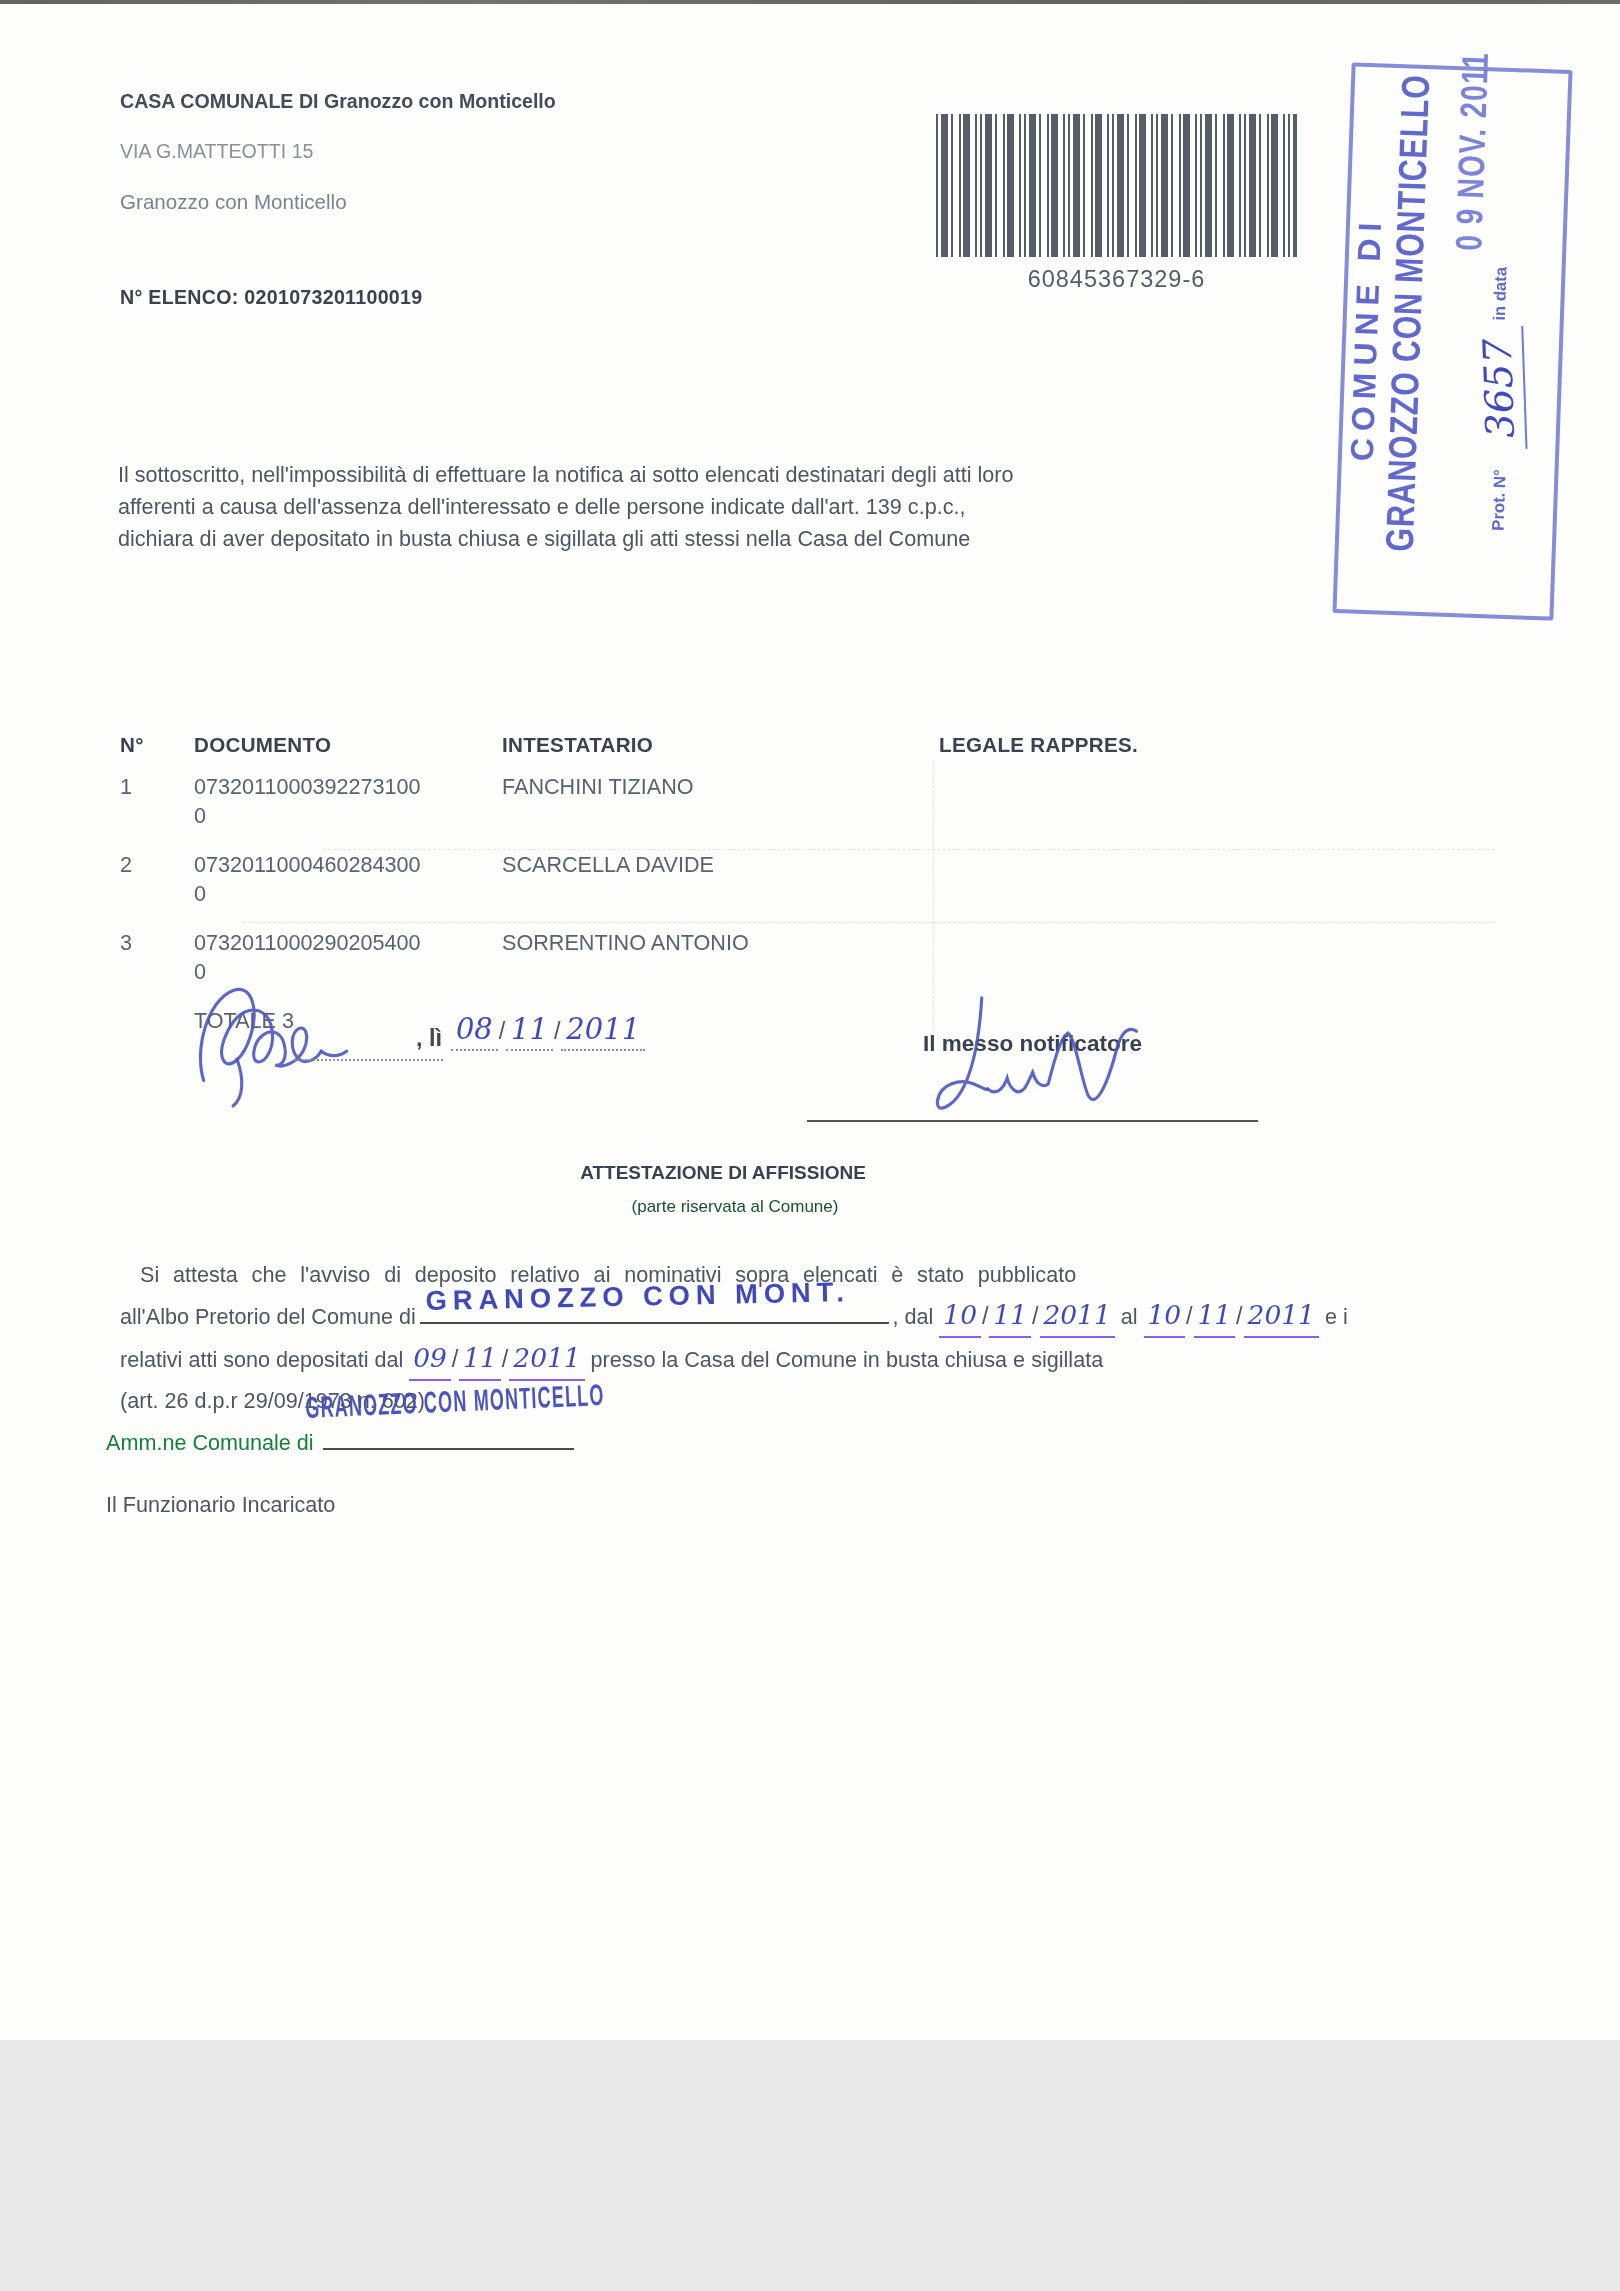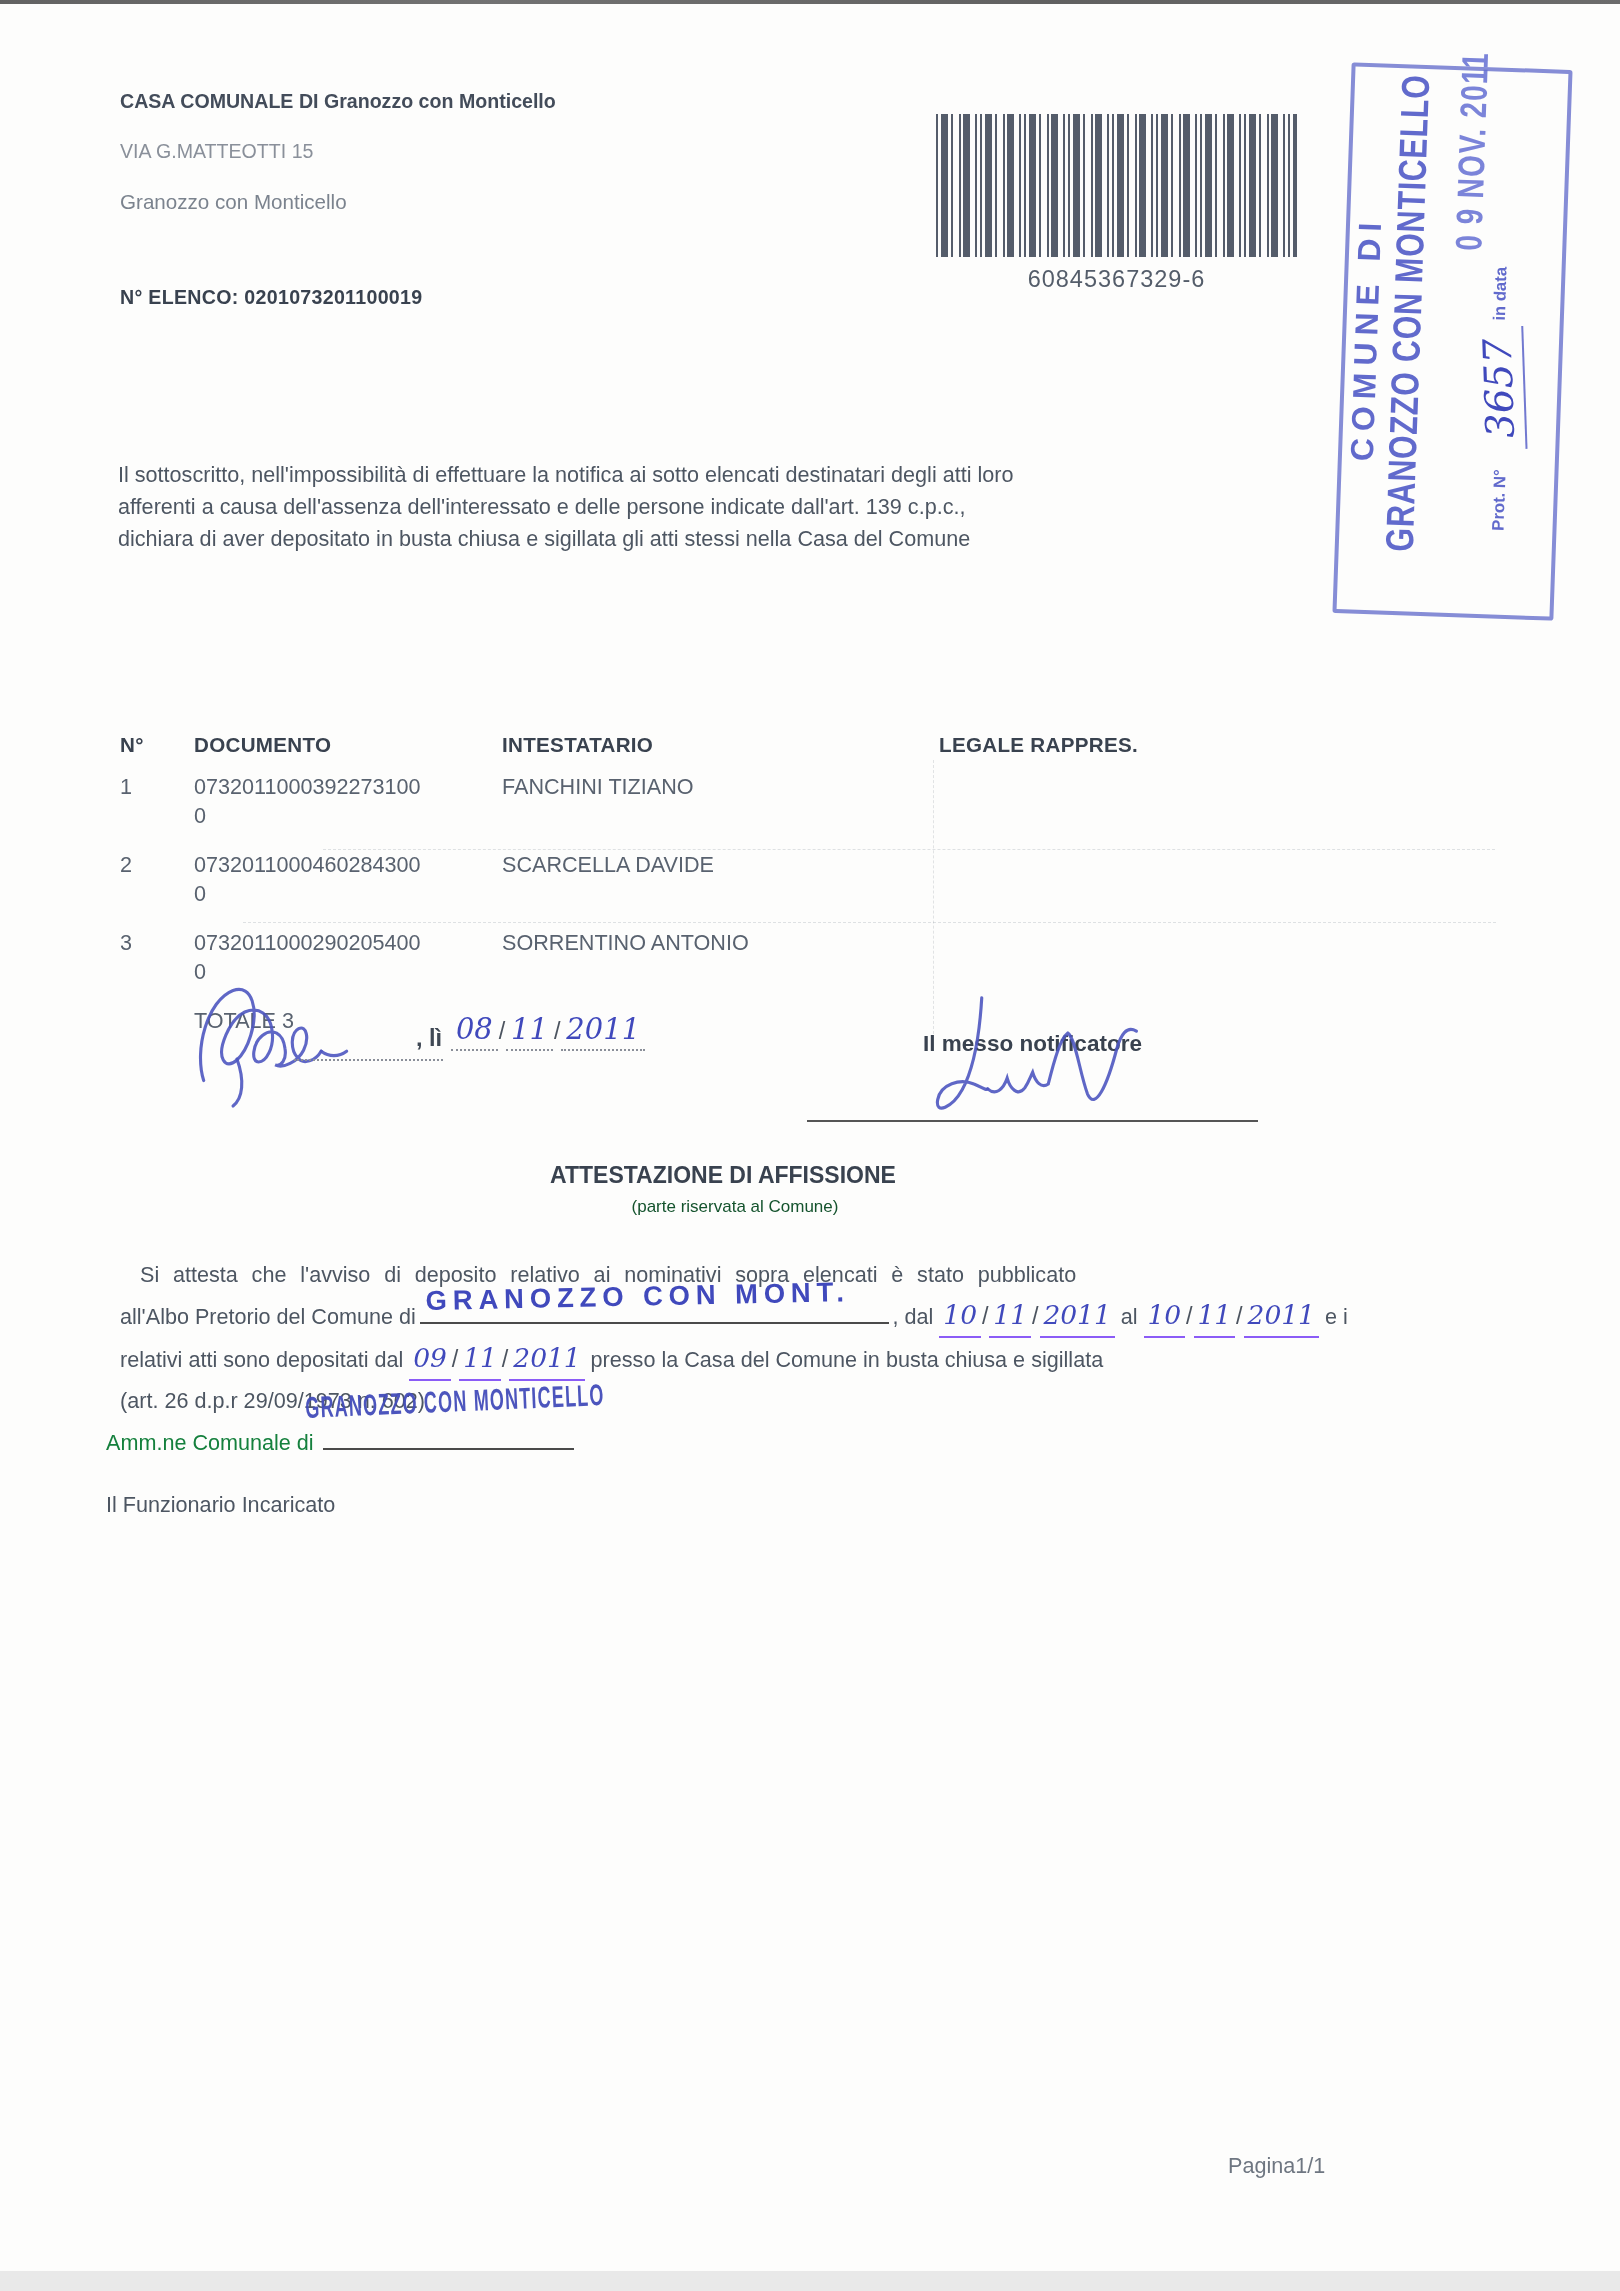--- a/index.html
+++ b/index.html
@@ -1,17 +1,17 @@
 <!DOCTYPE html>
 <html style="--ink-blue: #4049bc; --stamp-blue: #505ac6; --text: #4d5662;"><head>
 <meta charset="utf-8">
 <style>
   html,body{margin:0;padding:0;background:#e9e9e9;}
   .page{
-    position:relative; width:1620px; height:2271px; margin:0 auto;
+    position:relative; width:1620px; height:2040px; margin:0 auto;
     background:#fdfdfc; overflow:hidden;
     font-family:"Liberation Sans", sans-serif; color:#4d5662;
   }
   .scan-edge-top{position:absolute;left:0;top:0;width:1620px;height:3.9px;
     background:linear-gradient(90deg,#474747,#5a5a5a 30%,#454545 65%,#525252);opacity:.85;}
   
   .sender{position:absolute;left:120px;top:90px;}
   .sender-name{font-size:19.6px;font-weight:bold;color:#434c5a;}
   .sender-addr{margin-top:26.5px;font-size:19.6px;color:#8a909a;}
   .sender-city{margin-top:27.4px;font-size:20.6px;color:#7b838e;}
@@ -64,21 +64,21 @@
   .hw-date1{position:absolute;left:451px;top:1012px;white-space:nowrap;}
   .hw{font-family:"DejaVu Serif",serif;font-style:italic;color:#4049bc;}
   .hw-date1 .hwseg{display:inline-block;font-size:29px;border-bottom:2px dotted #8a8f99;padding:0 4.9px 2.9px;}
   .slash{color:#4c545f;font-size:23.5px;margin:0 1px;}
   .dotted-under{position:absolute;left:294px;top:1059px;width:149px;border-top:2px dotted #8a8f99;}
   .messo-label{position:absolute;left:807px;top:1031px;width:451px;text-align:center;
     font-size:22.5px;font-weight:bold;color:#39424f;}
   .messo-line{position:absolute;left:807px;top:1120px;width:451px;border-top:2px solid #555;}
   
   .att-title{position:absolute;left:120px;top:1162px;width:1206px;text-align:center;
-    font-size:23px;font-weight:bold;color:#39424f;}
+    font-size:19px;font-weight:bold;color:#39424f;}
   .att-sub{position:absolute;left:132px;top:1197px;width:1206px;text-align:center;font-size:17px;color:#14532d;}
   .att-para{position:absolute;left:120px;top:1255px;width:1235px;font-size:21.6px;line-height:40px;color:#4d5662;}
   .att-l1{white-space:nowrap;word-spacing:7.8px;margin-left:20px;}
   .att-line{white-space:nowrap;}
   .comune-underline{display:inline-block;position:relative;width:469px;height:27.4px;
     border-bottom:2.5px solid #4b4b4b;vertical-align:baseline;margin:0 3.9px;}
   .hw-comune{position:absolute;left:5.9px;bottom:1px;font-weight:bold;font-size:27.4px;letter-spacing:5.9px;
     color:#4049bc;white-space:nowrap;transform:rotate(-1.2deg);transform-origin:left bottom;font-family:"Liberation Sans",sans-serif;}
   .att-line .hwseg{display:inline-block;font-size:26.5px;border-bottom:2px solid #8b5cf6;padding:0 3.9px 1px;text-align:center;}
   .stamp2{position:absolute;left:306px;top:1391px;transform:rotate(-2.5deg);transform-origin:left bottom;white-space:nowrap;}

